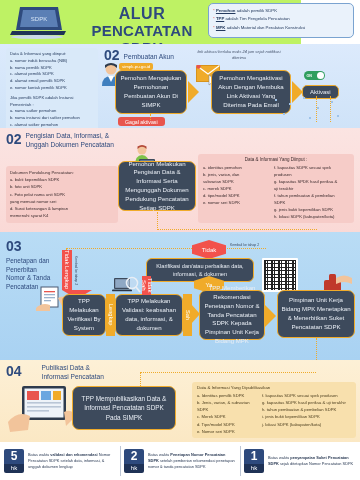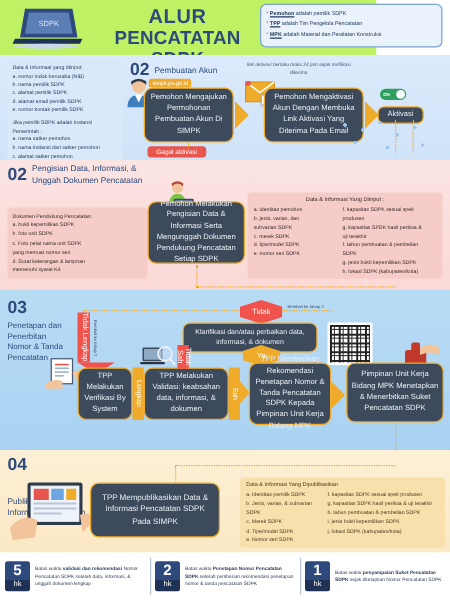--- a/index.html
+++ b/index.html
@@ -175,21 +175,21 @@
       linear-gradient(90deg,#222 25%,transparent 25%,transparent 50%,#222 50%,#222 60%,transparent 60%),
       linear-gradient(#222 20%,transparent 20%,transparent 45%,#222 45%,#222 55%,transparent 55%);
     background-size:7px 7px, 7px 7px;
   }
 
   
   .sec04{
     position:absolute;left:0;top:360px;width:360px;height:82px;
     background: linear-gradient(180deg,#fdf0d6 0%, #fbe8c4 100%);
   }
-  .s04head{position:absolute;left:6px;top:4px;display:flex;gap:20px;align-items:flex-start;flex-direction:column;}
+  .s04head{position:absolute;left:6px;top:4px;display:flex;gap:20px;align-items:flex-start;}
   .pubbox{
     position:absolute;left:192px;top:22px;width:164px;
     background:#f8e0ad;border-radius:3px;padding:3px 5px;
   }
   .pubbox .hd{font-size:4.4px;color:#4a3c1d;margin-bottom:2px;}
   .pubbox .cols{display:flex;gap:5px;}
   .pubbox p{font-size:4.2px;color:#4a3c1d;line-height:1.7;}
 
   
   .footer{

